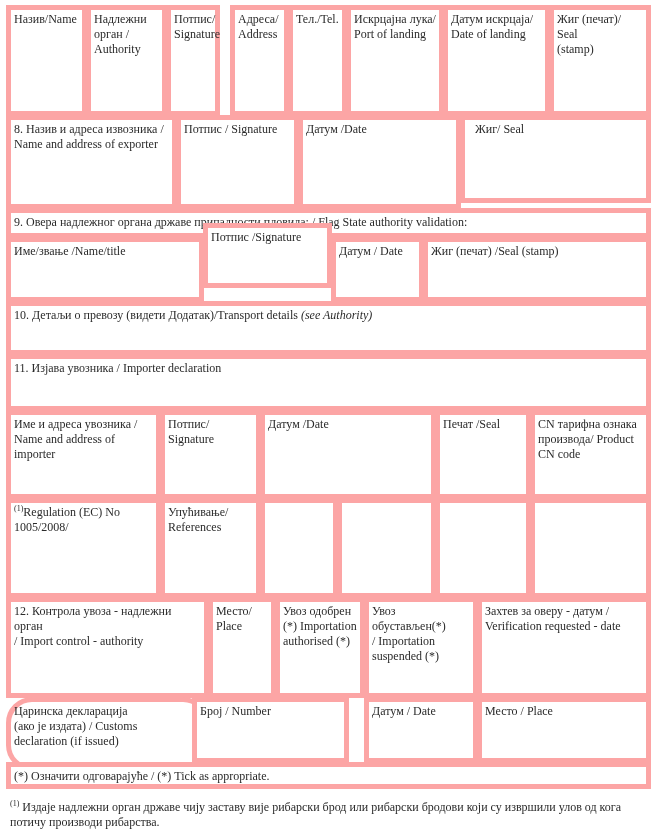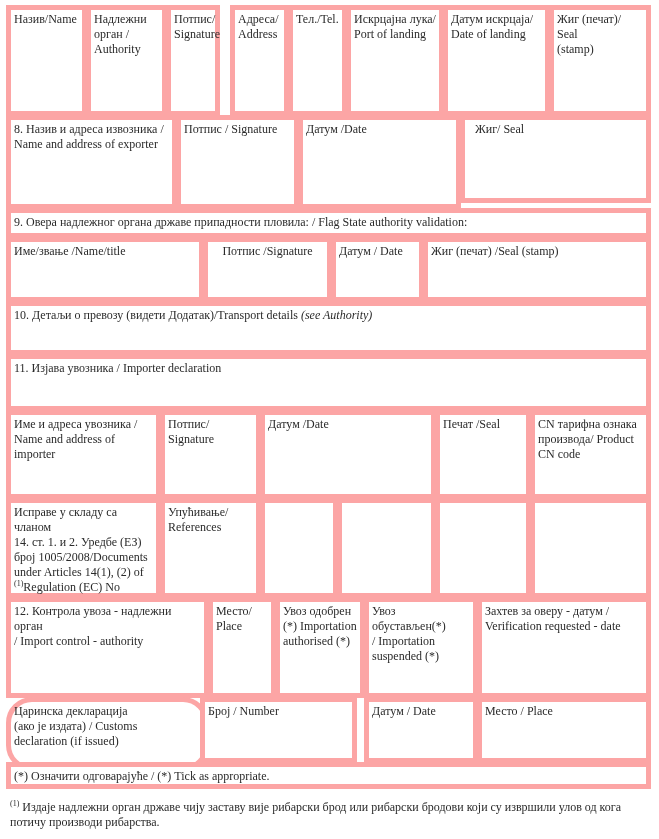--- a/index.html
+++ b/index.html
@@ -59,21 +59,21 @@
 <div class="cell" style="left:460px;top:115px;width:191px;height:88px;padding-left:10px;">
     <span class="txt">Жиг/ Seal</span>
   </div>
 
 <div class="cell" style="left:6px;top:208px;width:645px;height:30px;">
     <span class="txt">9. Овера надлежног органа државе припадности пловила: / Flag State authority validation:</span>
   </div>
 <div class="cell" style="left:6px;top:237px;width:198px;height:65px;">
     <span class="txt">Име/звање /Name/title</span>
   </div>
-<div class="cell" style="left:203px;top:237px;width:129px;height:65px;text-align:center;">
+<div class="cell" style="left:203px;top:223px;width:129px;height:65px;">
     <span class="txt">Потпис /Signature</span>
   </div>
 <div class="cell" style="left:331px;top:237px;width:93px;height:65px;">
     <span class="txt">Датум / Date</span>
   </div>
 <div class="cell" style="left:423px;top:237px;width:228px;height:65px;">
     <span class="txt">Жиг (печат) /Seal (stamp)</span>
   </div>
 
 <div class="cell" style="left:6px;top:301px;width:645px;height:54px;">
@@ -97,25 +97,21 @@
 <div class="cell" style="left:435px;top:410px;width:96px;height:89px;">
     <span class="txt">Печат /Seal</span>
   </div>
 <div class="cell" style="left:530px;top:410px;width:121px;height:89px;">
     <span class="txt">CN тарифна ознака
 производа/ Product
 CN code</span>
   </div>
 
 <div class="cell" style="left:6px;top:498px;width:155px;height:100px;">
-    <span class="txt"><span>Исправе у складу са чланом
-14. ст. 1. и 2. Уредбе (ЕЗ)
-број 1005/2008/Documents
-under Articles 14(1), (2) of
-</span><sup>(1)</sup><span>Regulation (EC) No
+    <span class="txt"><sup>(1)</sup><span>Regulation (EC) No
 1005/2008/</span></span>
   </div>
 <div class="cell" style="left:160px;top:498px;width:101px;height:100px;">
     <span class="txt">Упућивање/
 References</span>
   </div>
 <div class="cell" style="left:260px;top:498px;width:78px;height:100px;"></div>
 <div class="cell" style="left:337px;top:498px;width:99px;height:100px;"></div>
 <div class="cell" style="left:435px;top:498px;width:96px;height:100px;"></div>
 <div class="cell" style="left:530px;top:498px;width:121px;height:100px;"></div>
@@ -142,21 +138,21 @@
 <div class="cell" style="left:477px;top:597px;width:174px;height:101px;">
     <span class="txt">Захтев за оверу - датум /
 Verification requested - date</span>
   </div>
 
 <div class="cell" style="left:6px;top:697px;width:203px;height:74px;border-radius:26px;">
     <span class="txt">Царинска декларација
 (ако је издата) / Customs
 declaration (if issued)</span>
   </div>
-<div class="cell" style="left:200px;top:697px;width:157px;height:66px;">
+<div class="cell" style="left:192px;top:697px;width:157px;height:66px;">
     <span class="txt">Број / Number</span>
   </div>
 <div class="cell" style="left:364px;top:697px;width:114px;height:66px;">
     <span class="txt">Датум / Date</span>
   </div>
 <div class="cell" style="left:477px;top:697px;width:174px;height:66px;">
     <span class="txt">Место / Place</span>
   </div>
 
 <div class="cell" style="left:6px;top:762px;width:645px;height:27px;">

